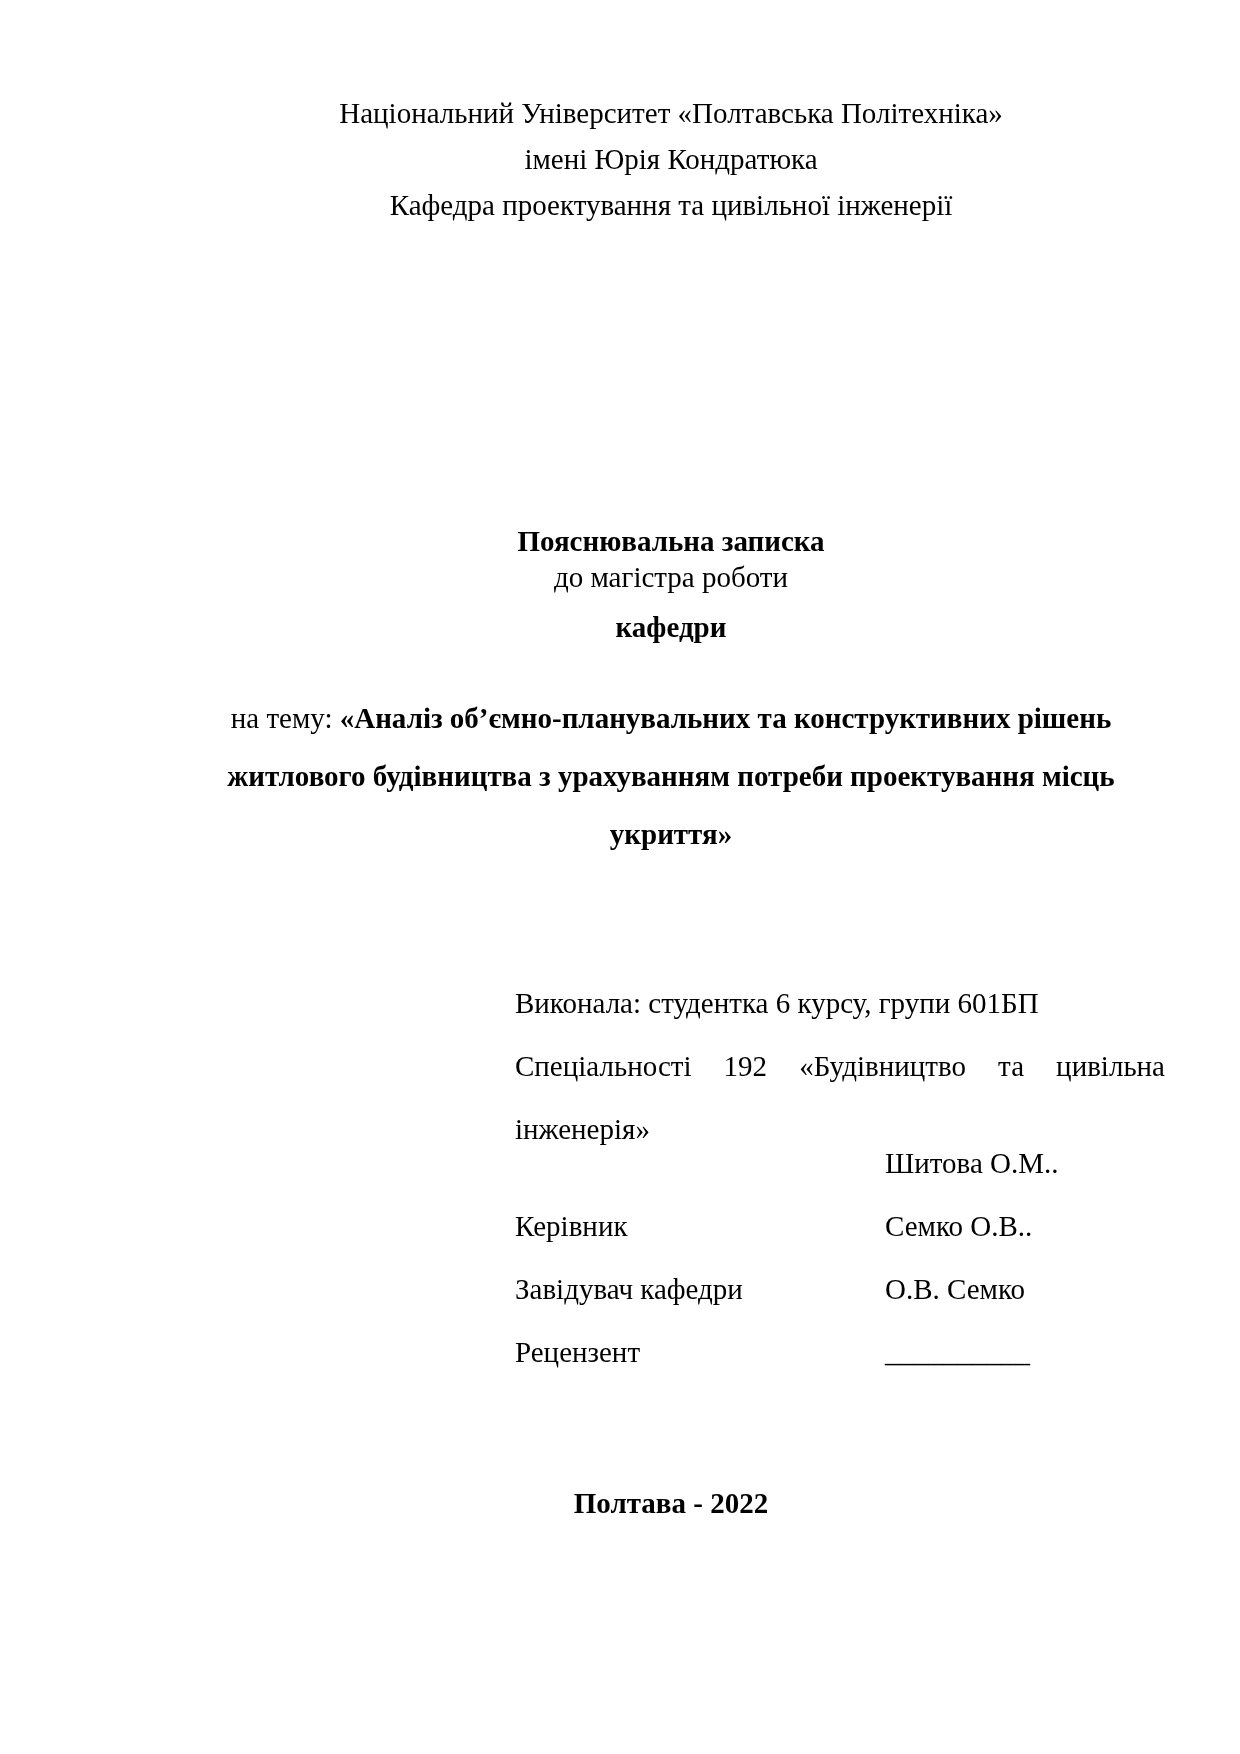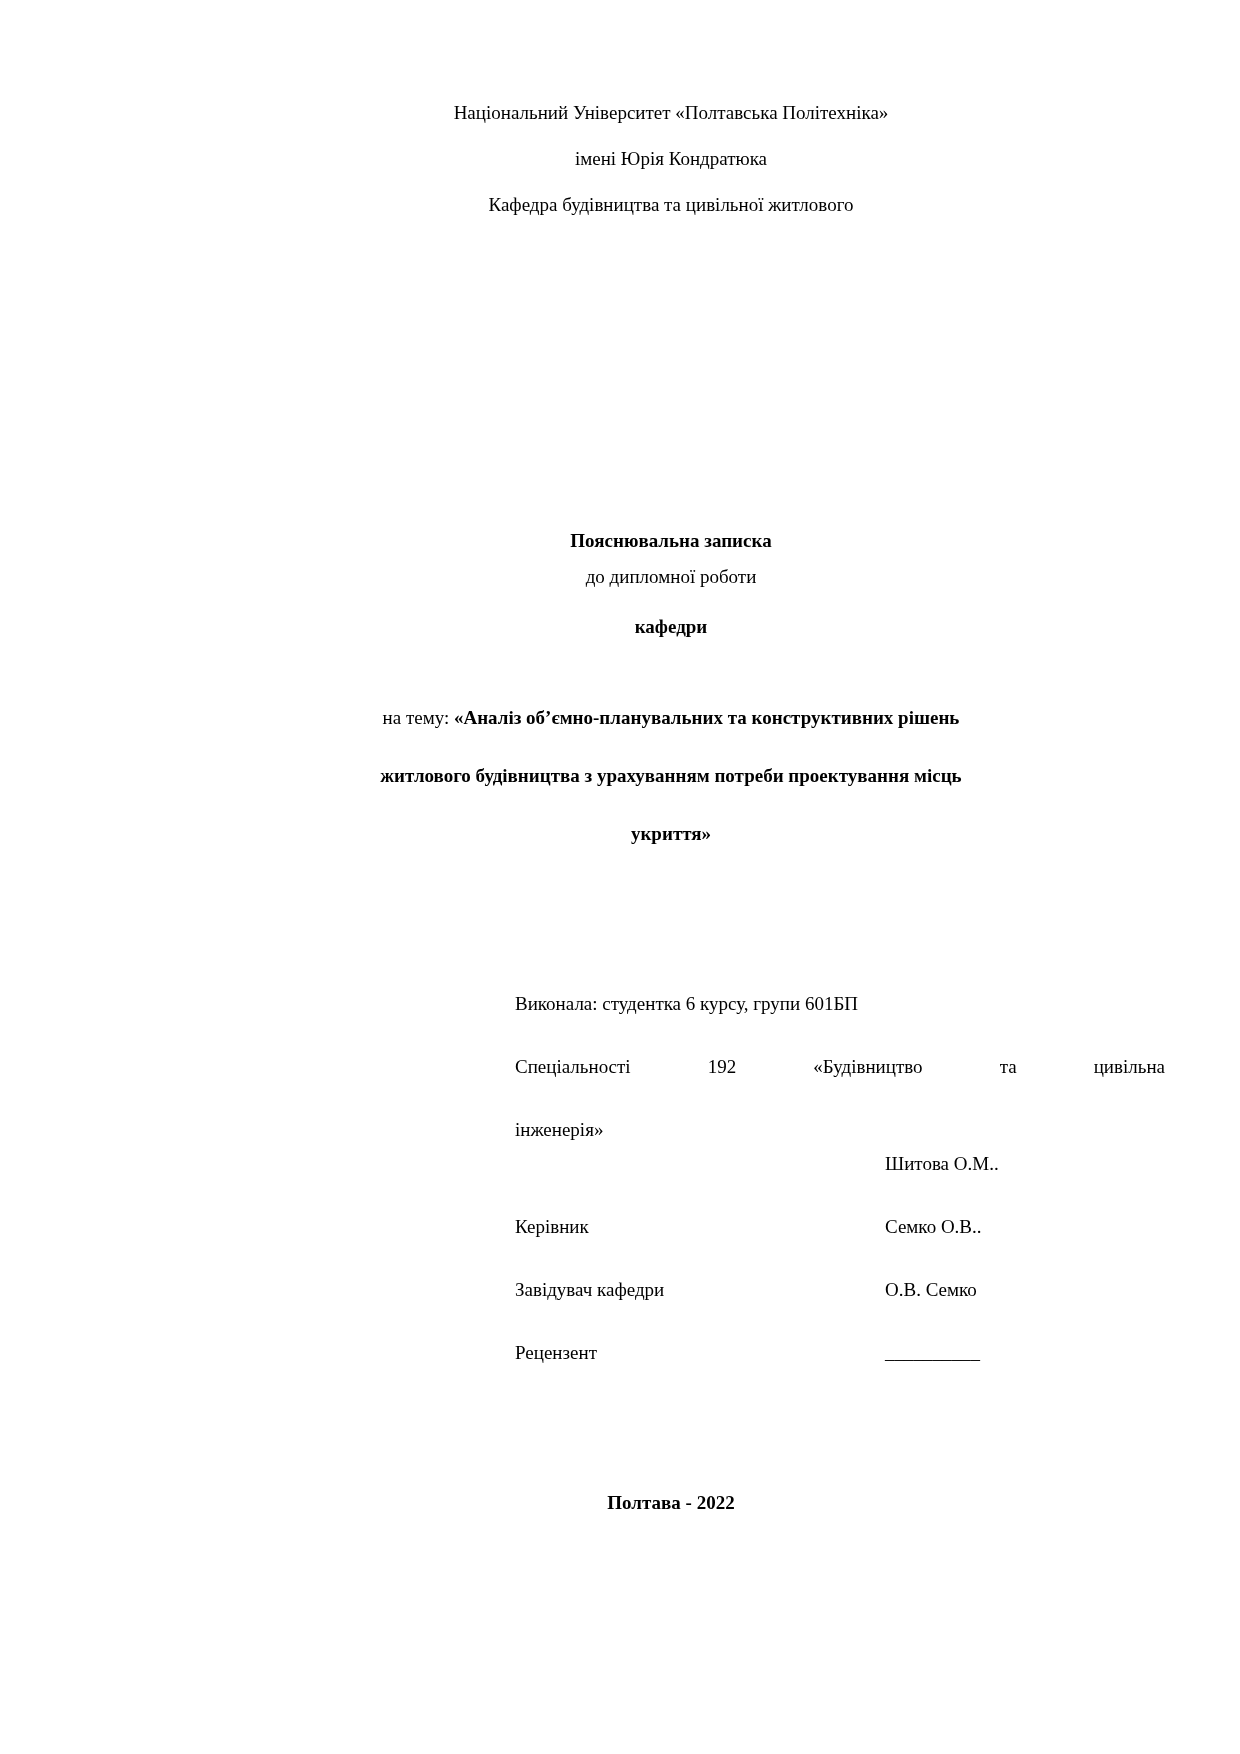--- a/index.html
+++ b/index.html
@@ -5,21 +5,21 @@
   * { margin: 0; padding: 0; box-sizing: border-box; }
   html, body { background: #ffffff; }
   .page {
     position: relative;
     width: 1240px;
     height: 1754px;
     margin: 0 auto;
     background: #ffffff;
     color: #000000;
     font-family: "Liberation Serif", "DejaVu Serif", serif;
-    font-size: 19px;
+    font-size: 29px;
   }
   .centered-block {
     position: absolute;
     left: 177px;
     width: 988px;
     text-align: center;
   }
   .header-block { top: 90px; }
   .header-block .line { line-height: 46px; white-space: nowrap; }
 
@@ -58,26 +58,26 @@
   .footer-block .line { line-height: 46px; white-space: nowrap; }
 </style>
 </head>
 <body>
 
 <div class="page">
 
   <div class="centered-block header-block">
     <div class="line">Національний Університет «Полтавська Політехніка»</div>
     <div class="line">імені Юрія Кондратюка</div>
-    <div class="line">Кафедра будівництва та цивільної житлового</div>
+    <div class="line">Кафедра проектування та цивільної інженерії</div>
   </div>
 
   <div class="centered-block title-block">
     <div class="line bold">Пояснювальна записка</div>
-    <div class="line">до дипломної роботи</div>
+    <div class="line">до магістра роботи</div>
     <div class="line bold degree-line">кафедри</div>
   </div>
 
   <div class="centered-block theme-block">
     <div class="line"><span>на тему: </span><span class="bold">«Аналіз об’ємно-планувальних та конструктивних рішень</span></div>
     <div class="line bold">житлового будівництва з урахуванням потреби проектування місць</div>
     <div class="line bold">укриття»</div>
   </div>
 
   <div class="author-block">

